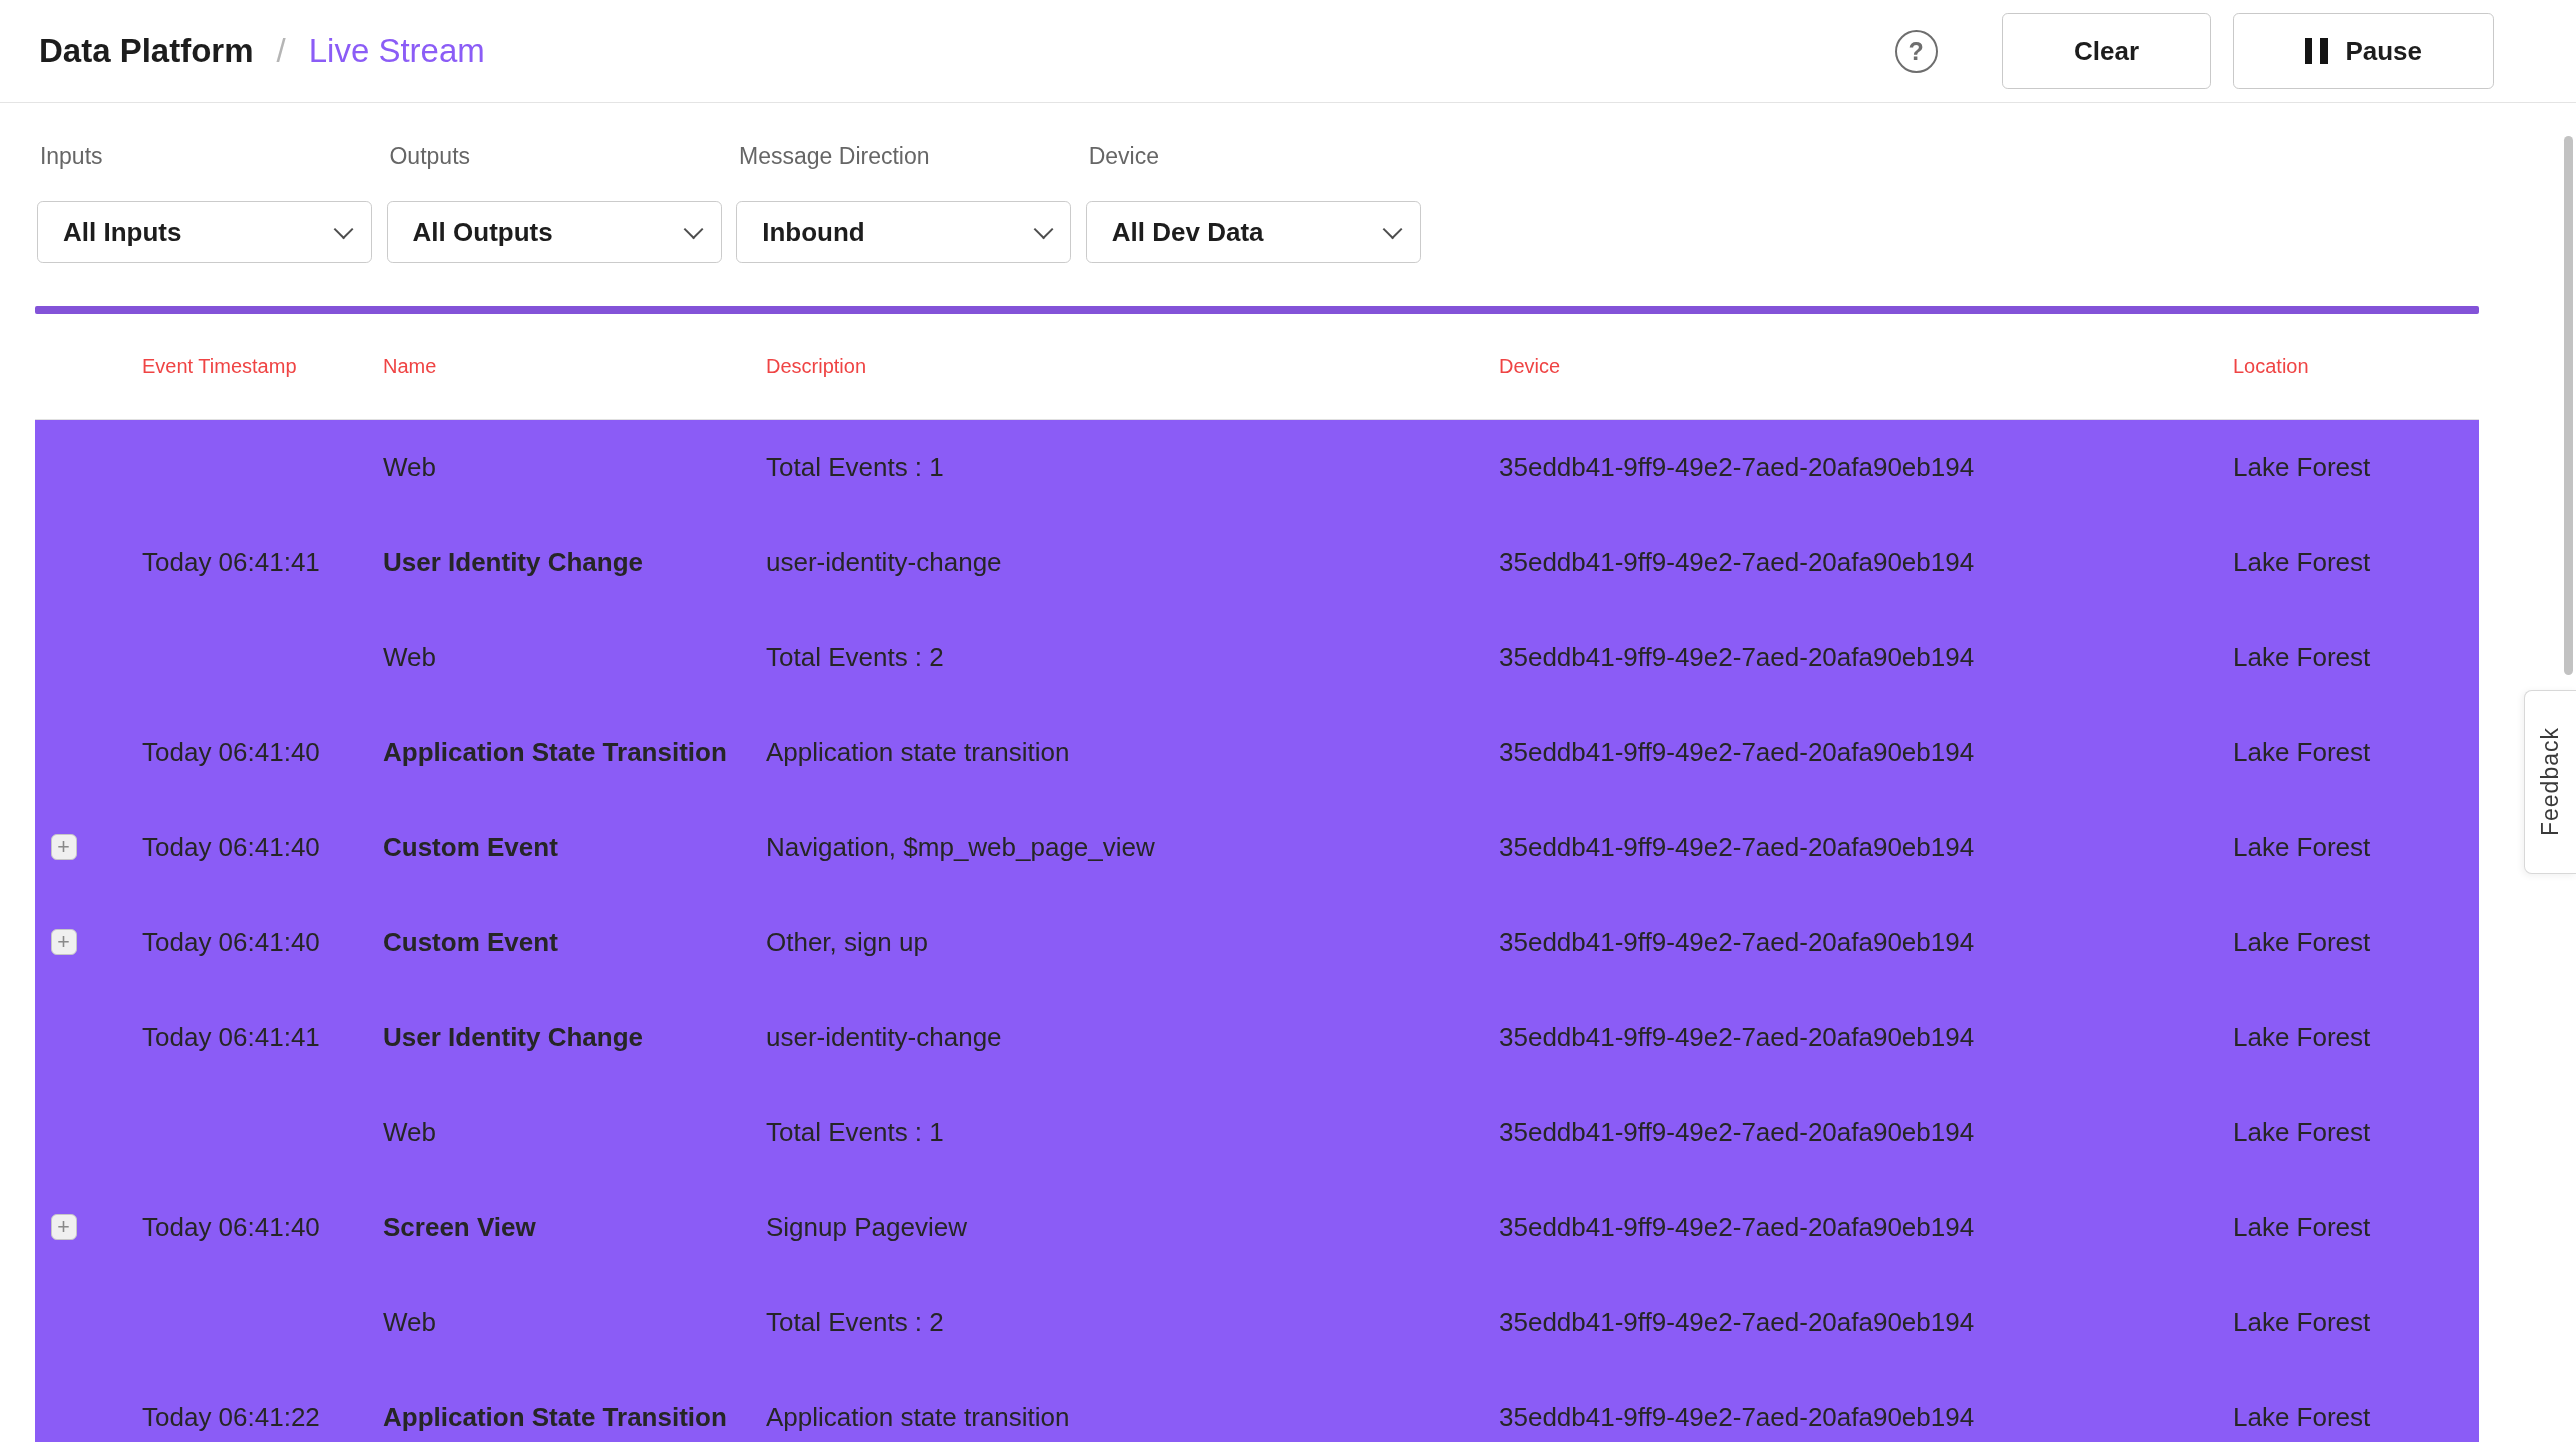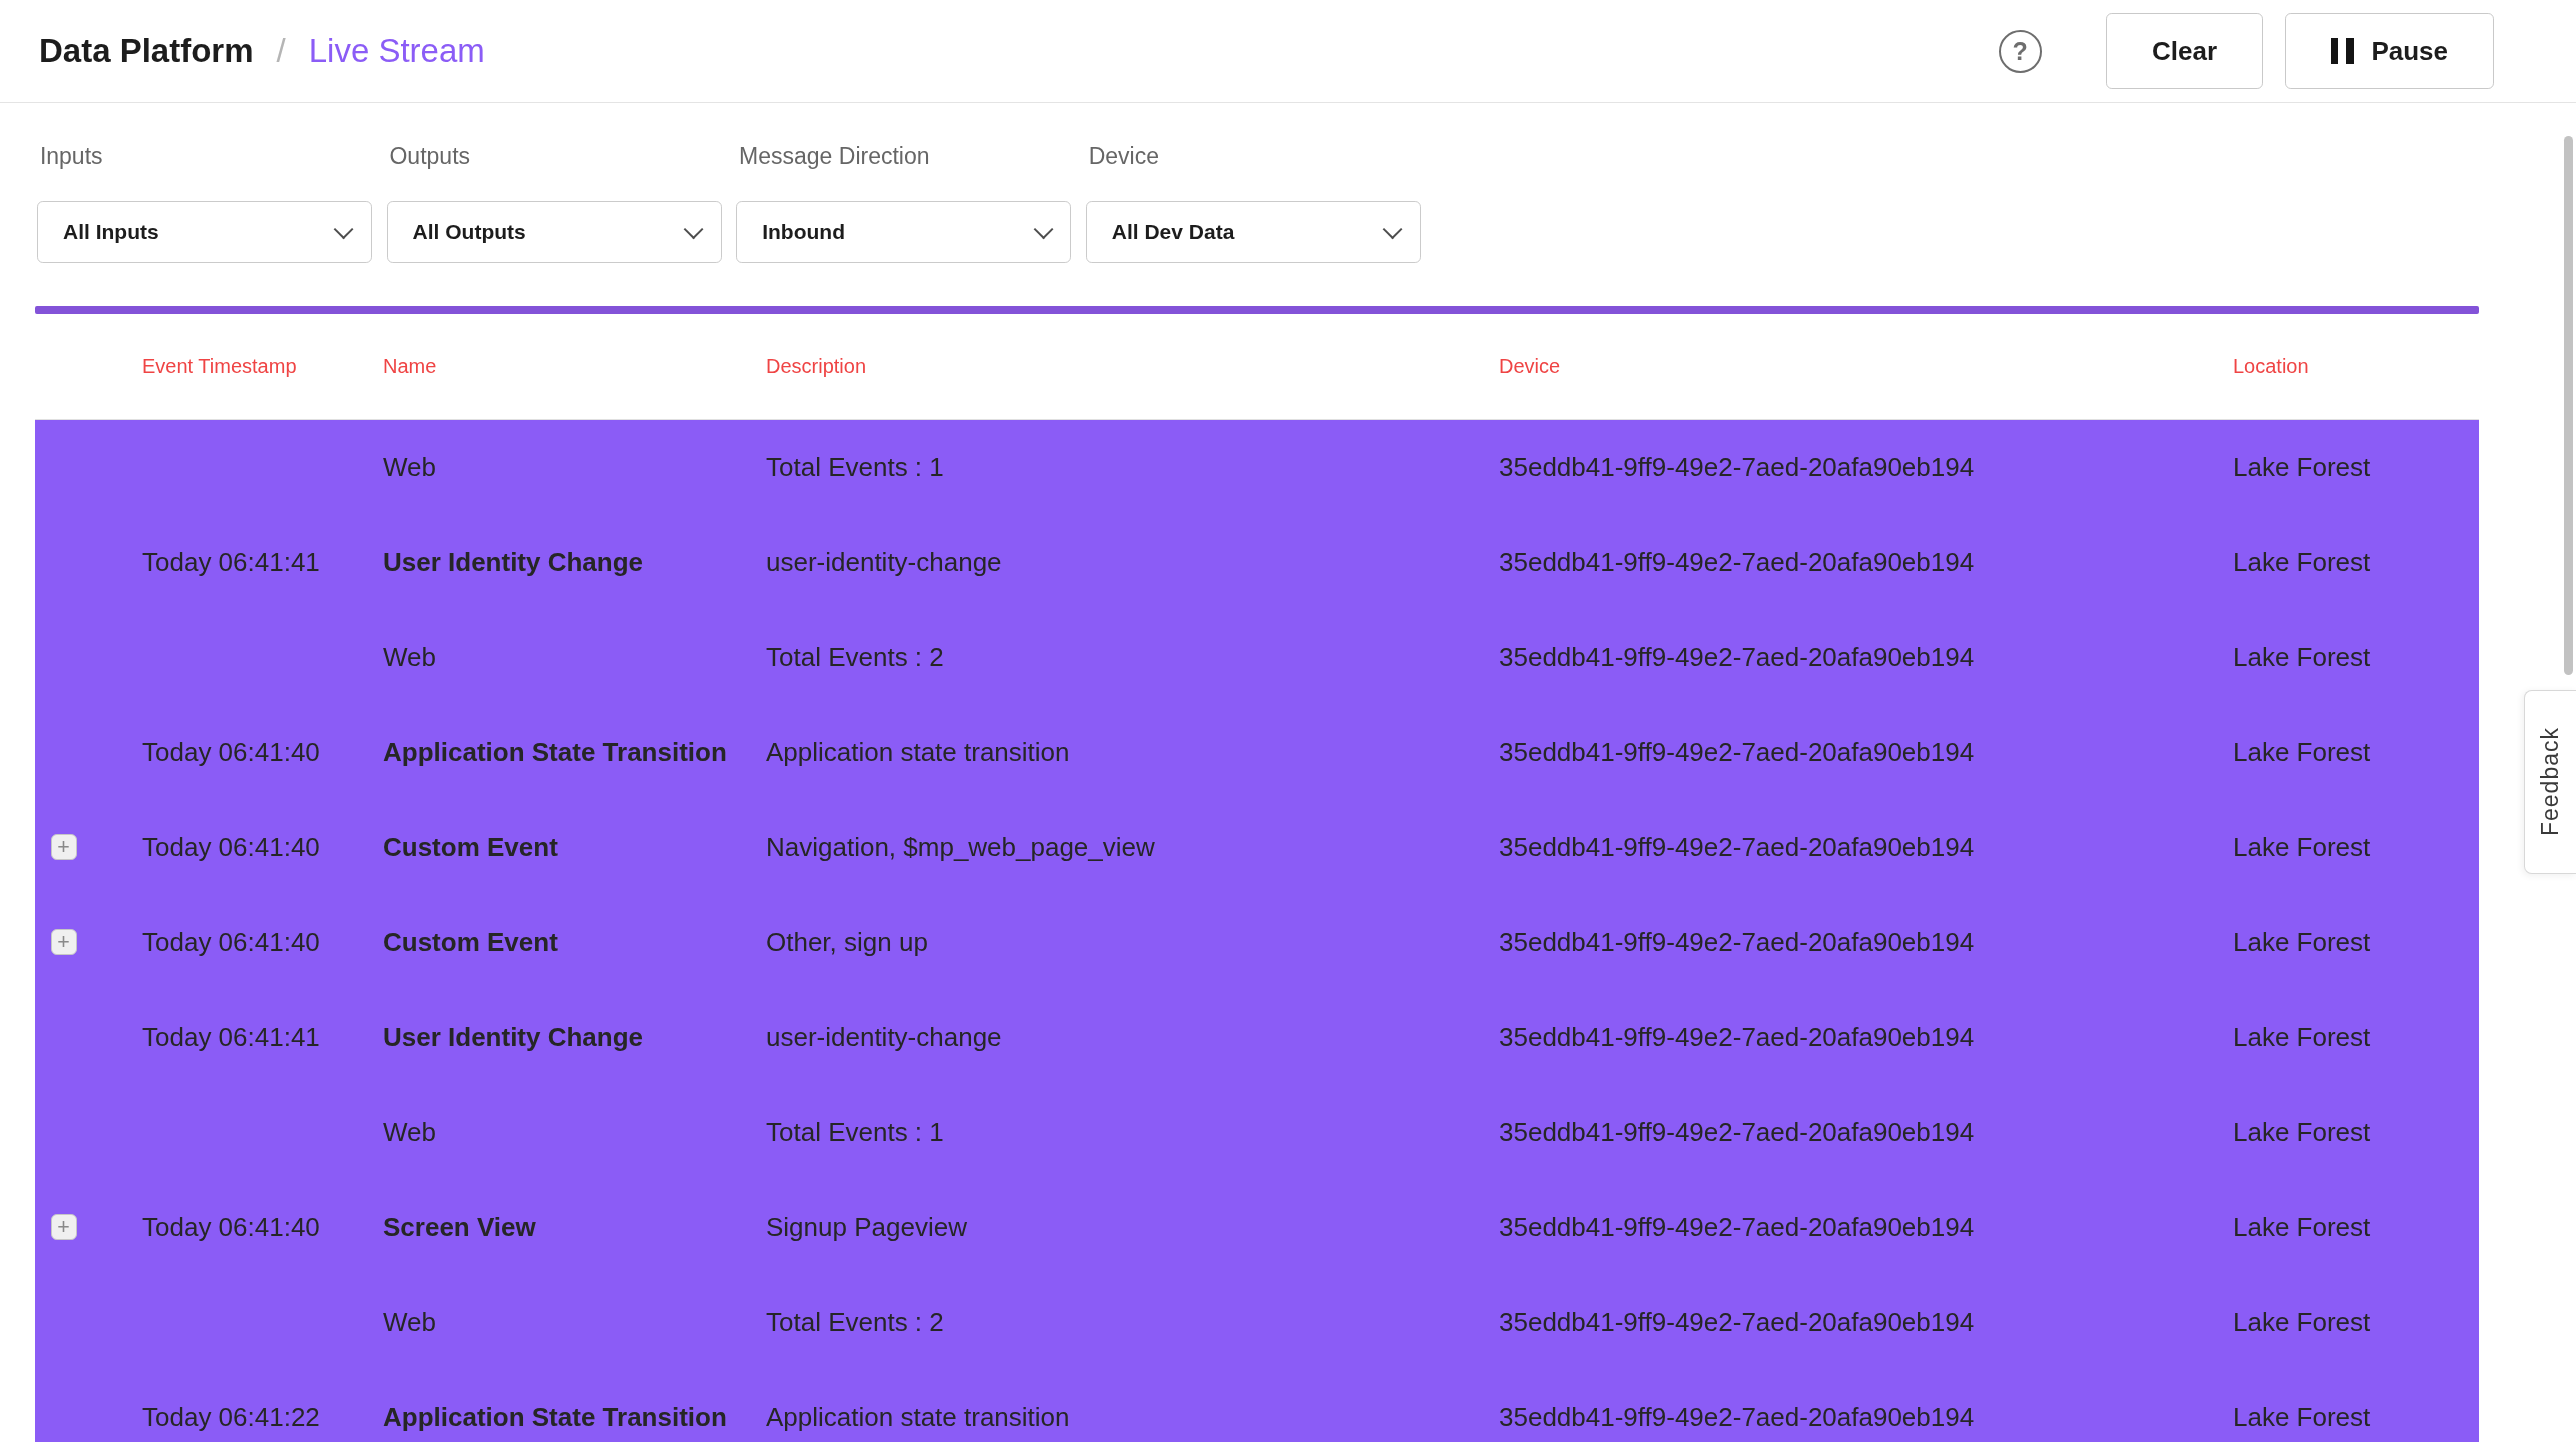--- a/index.html
+++ b/index.html
@@ -10,34 +10,34 @@
   .app-header { height: 103px; display: flex; align-items: center;
     padding: 0 82px 0 39px; border-bottom: 1px solid #e4e4e4; background: #fff; }
   .breadcrumb { display: flex; align-items: center; font-size: 33px; }
   .crumb-app { font-weight: 700; color: #1d1d1d; }
   .crumb-sep { margin: 0 23px; color: #b5b5b5; font-weight: 300; }
   .crumb-page { font-weight: 400; color: #8b5cf6; }
   .header-right { margin-left: auto; display: flex; align-items: center; gap: 21.4px; }
   .help-circle { width: 43px; height: 43px; border: 2.9px solid #6e6e6e; border-radius: 50%;
     color: #6e6e6e; font-size: 25px; font-weight: 700; display: flex; align-items: center;
     justify-content: center; margin-right: 43px; background: #fff; cursor: pointer; }
-  .btn { height: 76px; padding: 0 45px; background: #fff; border: 1px solid #c9c9c9;
+  .btn { height: 76px; padding: 0 71px; background: #fff; border: 1px solid #c9c9c9;
     border-radius: 5.8px; font-family: "Liberation Sans", sans-serif; font-size: 26px;
     font-weight: 700; color: #1d1d1d; display: flex; align-items: center; gap: 17.5px;
     cursor: pointer; }
   .pause-icon { display: inline-flex; gap: 7.8px; }
   .pause-icon i { display: block; width: 7.8px; height: 26px; background: #141414; }
 
   
   .filters { display: flex; gap: 14.6px; padding: 39px 97px 0 37px; }
   .filter-group { width: 335px; }
   .filter-label { font-size: 23px; line-height: 29px; color: #666666; margin-bottom: 30px; margin-left: 2.9px; }
   .select-box { width: 100%; height: 62px; border: 1px solid #cbcbcb; border-radius: 5.8px;
     background: #fff; display: flex; align-items: center; justify-content: space-between;
-    padding: 0 23px 0 25px; font-size: 21px; font-weight: 700; color: #1d1d1d; cursor: pointer; }
+    padding: 0 23px 0 25px; font-size: 26px; font-weight: 700; color: #1d1d1d; cursor: pointer; }
   .chevron { width: 13.6px; height: 13.6px; border-right: 2.9px solid #4d4d4d;
     border-bottom: 2.9px solid #4d4d4d; transform: rotate(45deg) translateY(-3.9px); }
 
   
   .stream-bar { height: 7.8px; margin: 43px 97px 0 35px; border-radius: 1.9px; background: #8353d8; }
 
   
   .event-table { margin: 0 97px 0 35px; }
   .thead-row, .trow { display: grid;
     grid-template-columns: 107px 241px 383px 733px 734px 1fr; align-items: center; }

